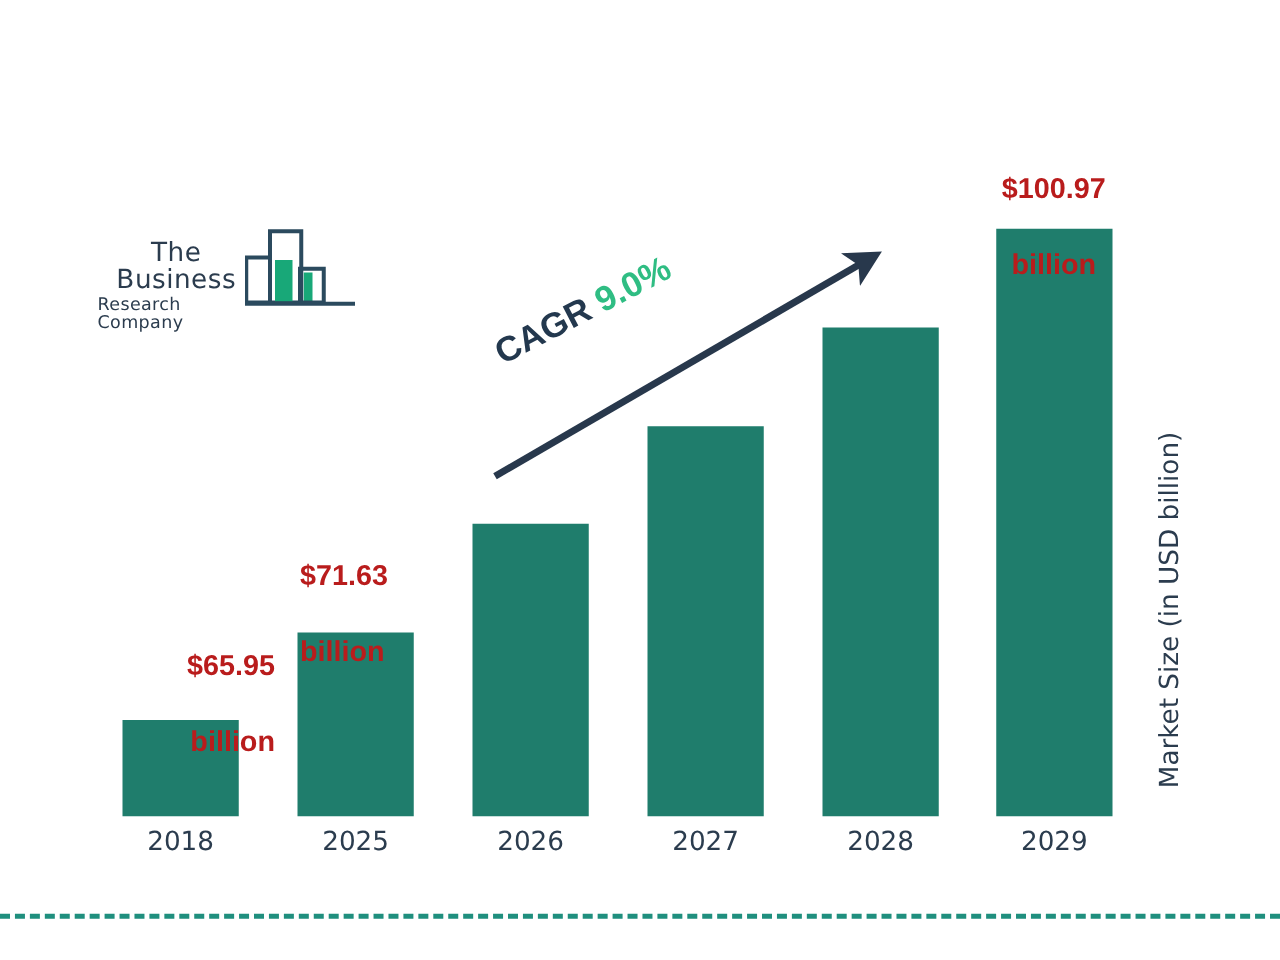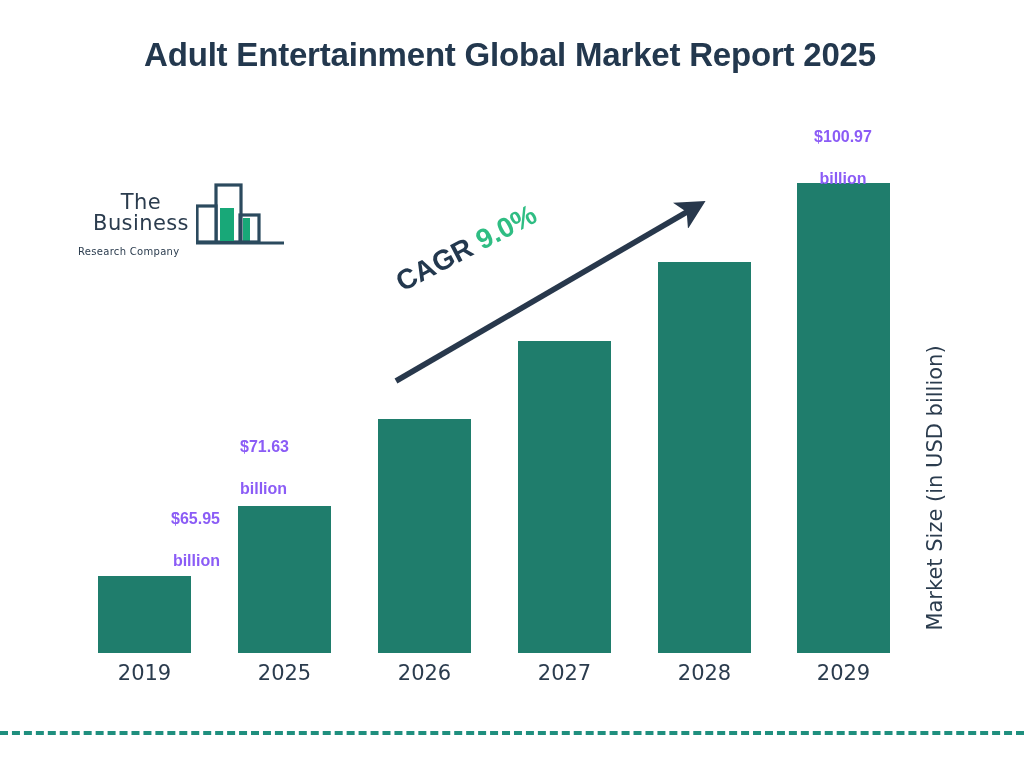--- a/index.html
+++ b/index.html
@@ -51,24 +51,24 @@
   }
   #logo-text .logo-line1 {
     font-family: "DejaVu Sans", sans-serif;
     font-size: 21px;
     letter-spacing: 0.4px;
     display: block;
     text-align: center;
   }
   #logo-text .logo-line2 {
     font-family: "DejaVu Sans", sans-serif;
-    font-size: 10px;
+    font-size: 14px;
     letter-spacing: 0.3px;
     display: block;
-    margin-top: 13px;
+    margin-top: 3px;
   }
   #logo-mark {
     position: absolute;
     left: 118px;
     top: 0px;
   }
 
   
   #plot {
     position: absolute;
@@ -76,23 +76,23 @@
     top: 0;
     width: 1024px;
     height: 768px;
   }
   .bar {
     position: absolute;
     background: #1f7d6c;
   }
   .bar-value {
     position: absolute;
-    font-size: 16px;
+    font-size: 23px;
     font-weight: bold;
-    color: #8b5cf6;
+    color: #b91c1c;
     line-height: 1.32;
     white-space: pre-line;
   }
   .x-tick {
     position: absolute;
     font-size: 21px;
     color: #2b3c4e;
     text-align: center;
     font-family: "DejaVu Sans", sans-serif;
   }
@@ -144,21 +144,20 @@
     width: 1024px;
     height: 0;
     border-top: 4px dashed #1f8f7e;
   }
 </style>
 </head>
 <body>
 
 <div id="page">
 
-  <div id="chart-title">Adult Entertainment Global Market Report 2025</div>
 
   <div id="logo">
     <div id="logo-text">
       <span class="logo-line1">The Business</span>
       <span class="logo-line2">Research Company</span>
     </div>
     <svg id="logo-mark" width="88" height="66" viewBox="0 0 88 66">
 
       <rect x="20" y="3" width="25" height="57" fill="#ffffff" stroke="#2b4a5e" stroke-width="3.2"></rect>
 
@@ -191,21 +190,21 @@
     <div class="bar-value" style="left:240px; top:415px; width:120px; text-align:left;">
       <span>$71.63</span><br>
       <span>billion</span>
     </div>
 
     <div class="bar-value" style="left:768px; top:105px; width:150px; text-align:center;">
       <span>$100.97</span><br>
       <span>billion</span>
     </div>
 
-    <div class="x-tick" style="left:98px;  top:661px; width:93px;">2019</div>
+    <div class="x-tick" style="left:98px;  top:661px; width:93px;">2018</div>
     <div class="x-tick" style="left:238px; top:661px; width:93px;">2025</div>
     <div class="x-tick" style="left:378px; top:661px; width:93px;">2026</div>
     <div class="x-tick" style="left:518px; top:661px; width:93px;">2027</div>
     <div class="x-tick" style="left:658px; top:661px; width:93px;">2028</div>
     <div class="x-tick" style="left:797px; top:661px; width:93px;">2029</div>
 
     <svg id="cagr-arrow" viewBox="0 0 340 215">
       <defs>
         <marker id="ah" markerWidth="5.4" markerHeight="5.4" refX="2.4" refY="2.7" orient="auto" markerUnits="strokeWidth">
           <path d="M0,0 L5.2,2.7 L0,5.4 L1.3,2.7 z" fill="#28384c"></path>

